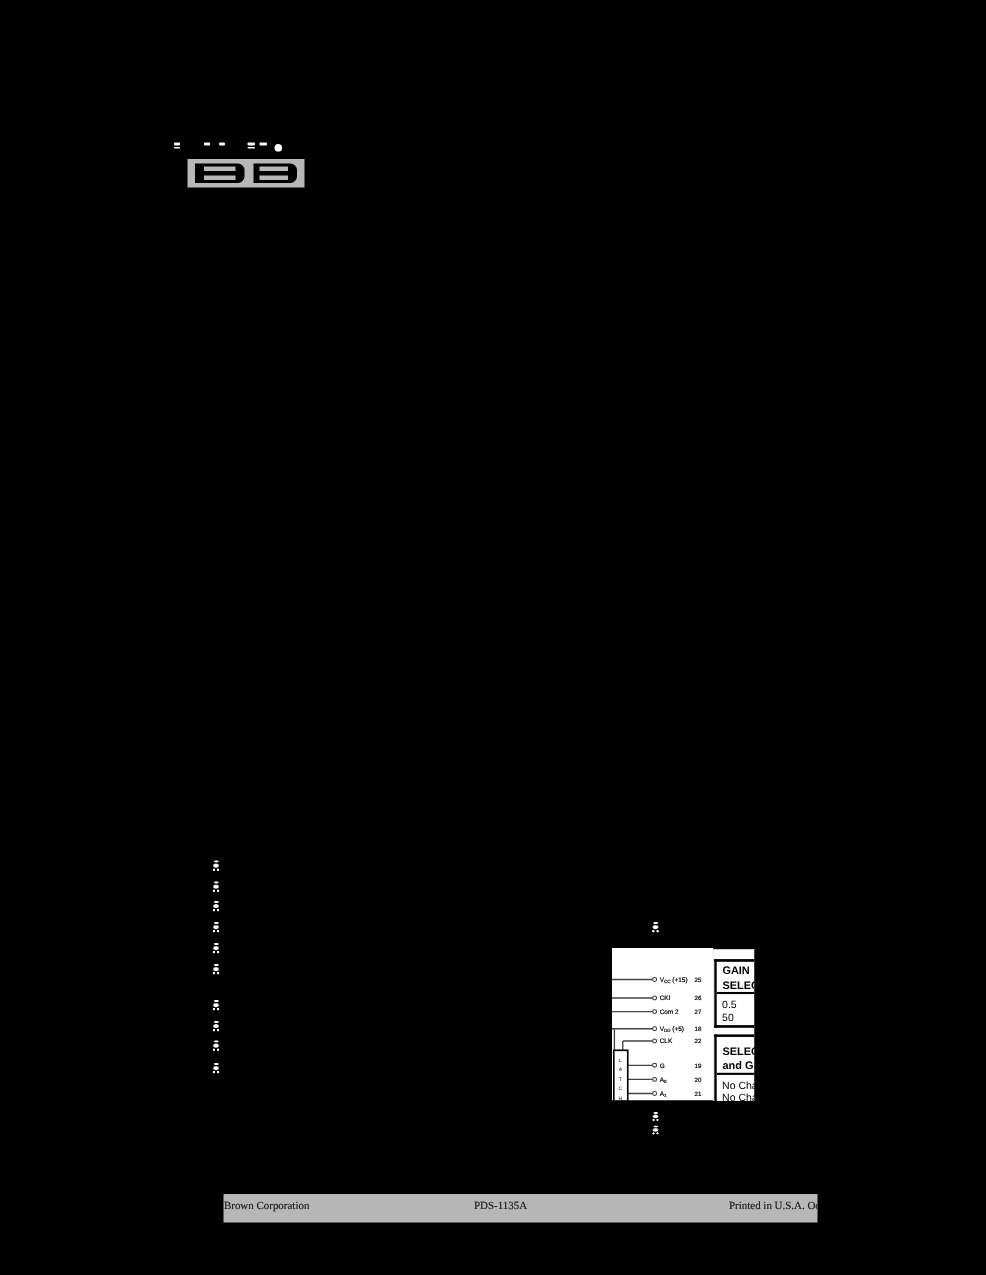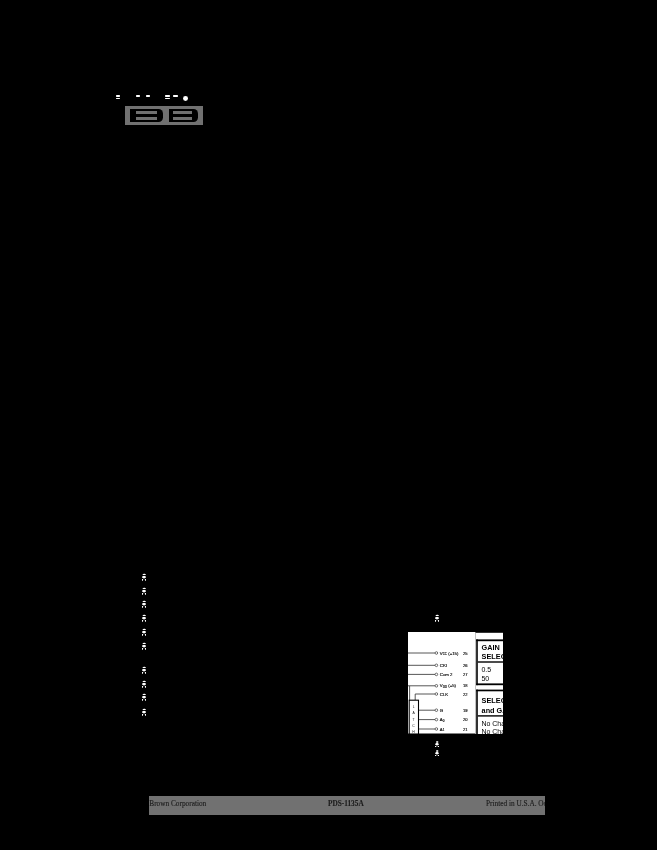--- a/index.html
+++ b/index.html
@@ -1,19 +1,19 @@
 <!DOCTYPE html>
 <html><head>
 <meta charset="utf-8">
 <style>
   html,body{margin:0;padding:0;}
   body{width:657px;height:850px;background:#000;position:relative;overflow:hidden;filter:grayscale(1);
        font-family:"Liberation Sans",sans-serif;}
   .abs{position:absolute;}
-  .w{background:#8b5cf6;}
+  .w{background:#fca5a5;}
   
   .st{position:absolute;width:6px;height:9px;filter:blur(0.3px);background:
       radial-gradient(2.0px 0.9px at 3.2px 1.3px, #fff 55%, rgba(255,255,255,0) 100%),
       radial-gradient(2.4px 1.7px at 3.0px 4.1px, #fff 55%, rgba(255,255,255,0) 100%),
       radial-gradient(1.0px 1.0px at 1.6px 6.8px, #fff 60%, rgba(255,255,255,0) 100%),
       radial-gradient(1.0px 1.0px at 4.4px 6.8px, #fff 60%, rgba(255,255,255,0) 100%);}
   .st2{position:absolute;width:6px;height:7px;filter:blur(0.3px);background:
       radial-gradient(1.9px 0.8px at 3.2px 1.0px, #fff 55%, rgba(255,255,255,0) 100%),
       radial-gradient(2.3px 1.5px at 3.0px 3.3px, #fff 55%, rgba(255,255,255,0) 100%),
       radial-gradient(0.9px 0.9px at 1.7px 5.6px, #fff 60%, rgba(255,255,255,0) 100%),
@@ -135,15 +135,15 @@
     <text x="73.6" y="71.2" font-weight="bold" font-size="7.3">SELECT</text>
     <text x="73.6" y="80.6" font-weight="bold" font-size="7.3">and GAIN</text>
     <text x="73.4" y="94.2">No Change</text>
     <text x="73.4" y="101.8">No Change</text>
   </g>
 </svg>
 
 <div class="abs w" style="left:149px;top:795.5px;width:396.3px;height:19.4px;overflow:hidden;
      font-family:'Liberation Serif',serif;font-size:7.3px;color:#1c1c1c;-webkit-text-stroke:0.12px #1c1c1c;">
   <span class="abs" style="left:0.3px;top:3.9px;white-space:nowrap;">Brown Corporation</span>
-  <span class="abs" style="left:179px;top:3.9px;white-space:nowrap;font-weight:bold;">PDS-1135A</span>
+  <span class="abs" style="left:167px;top:3.9px;white-space:nowrap;">PDS-1135A</span>
   <span class="abs" style="left:337px;top:3.9px;white-space:nowrap;">Printed in U.S.A. October, 1992</span>
 </div>
 
 </body></html>

